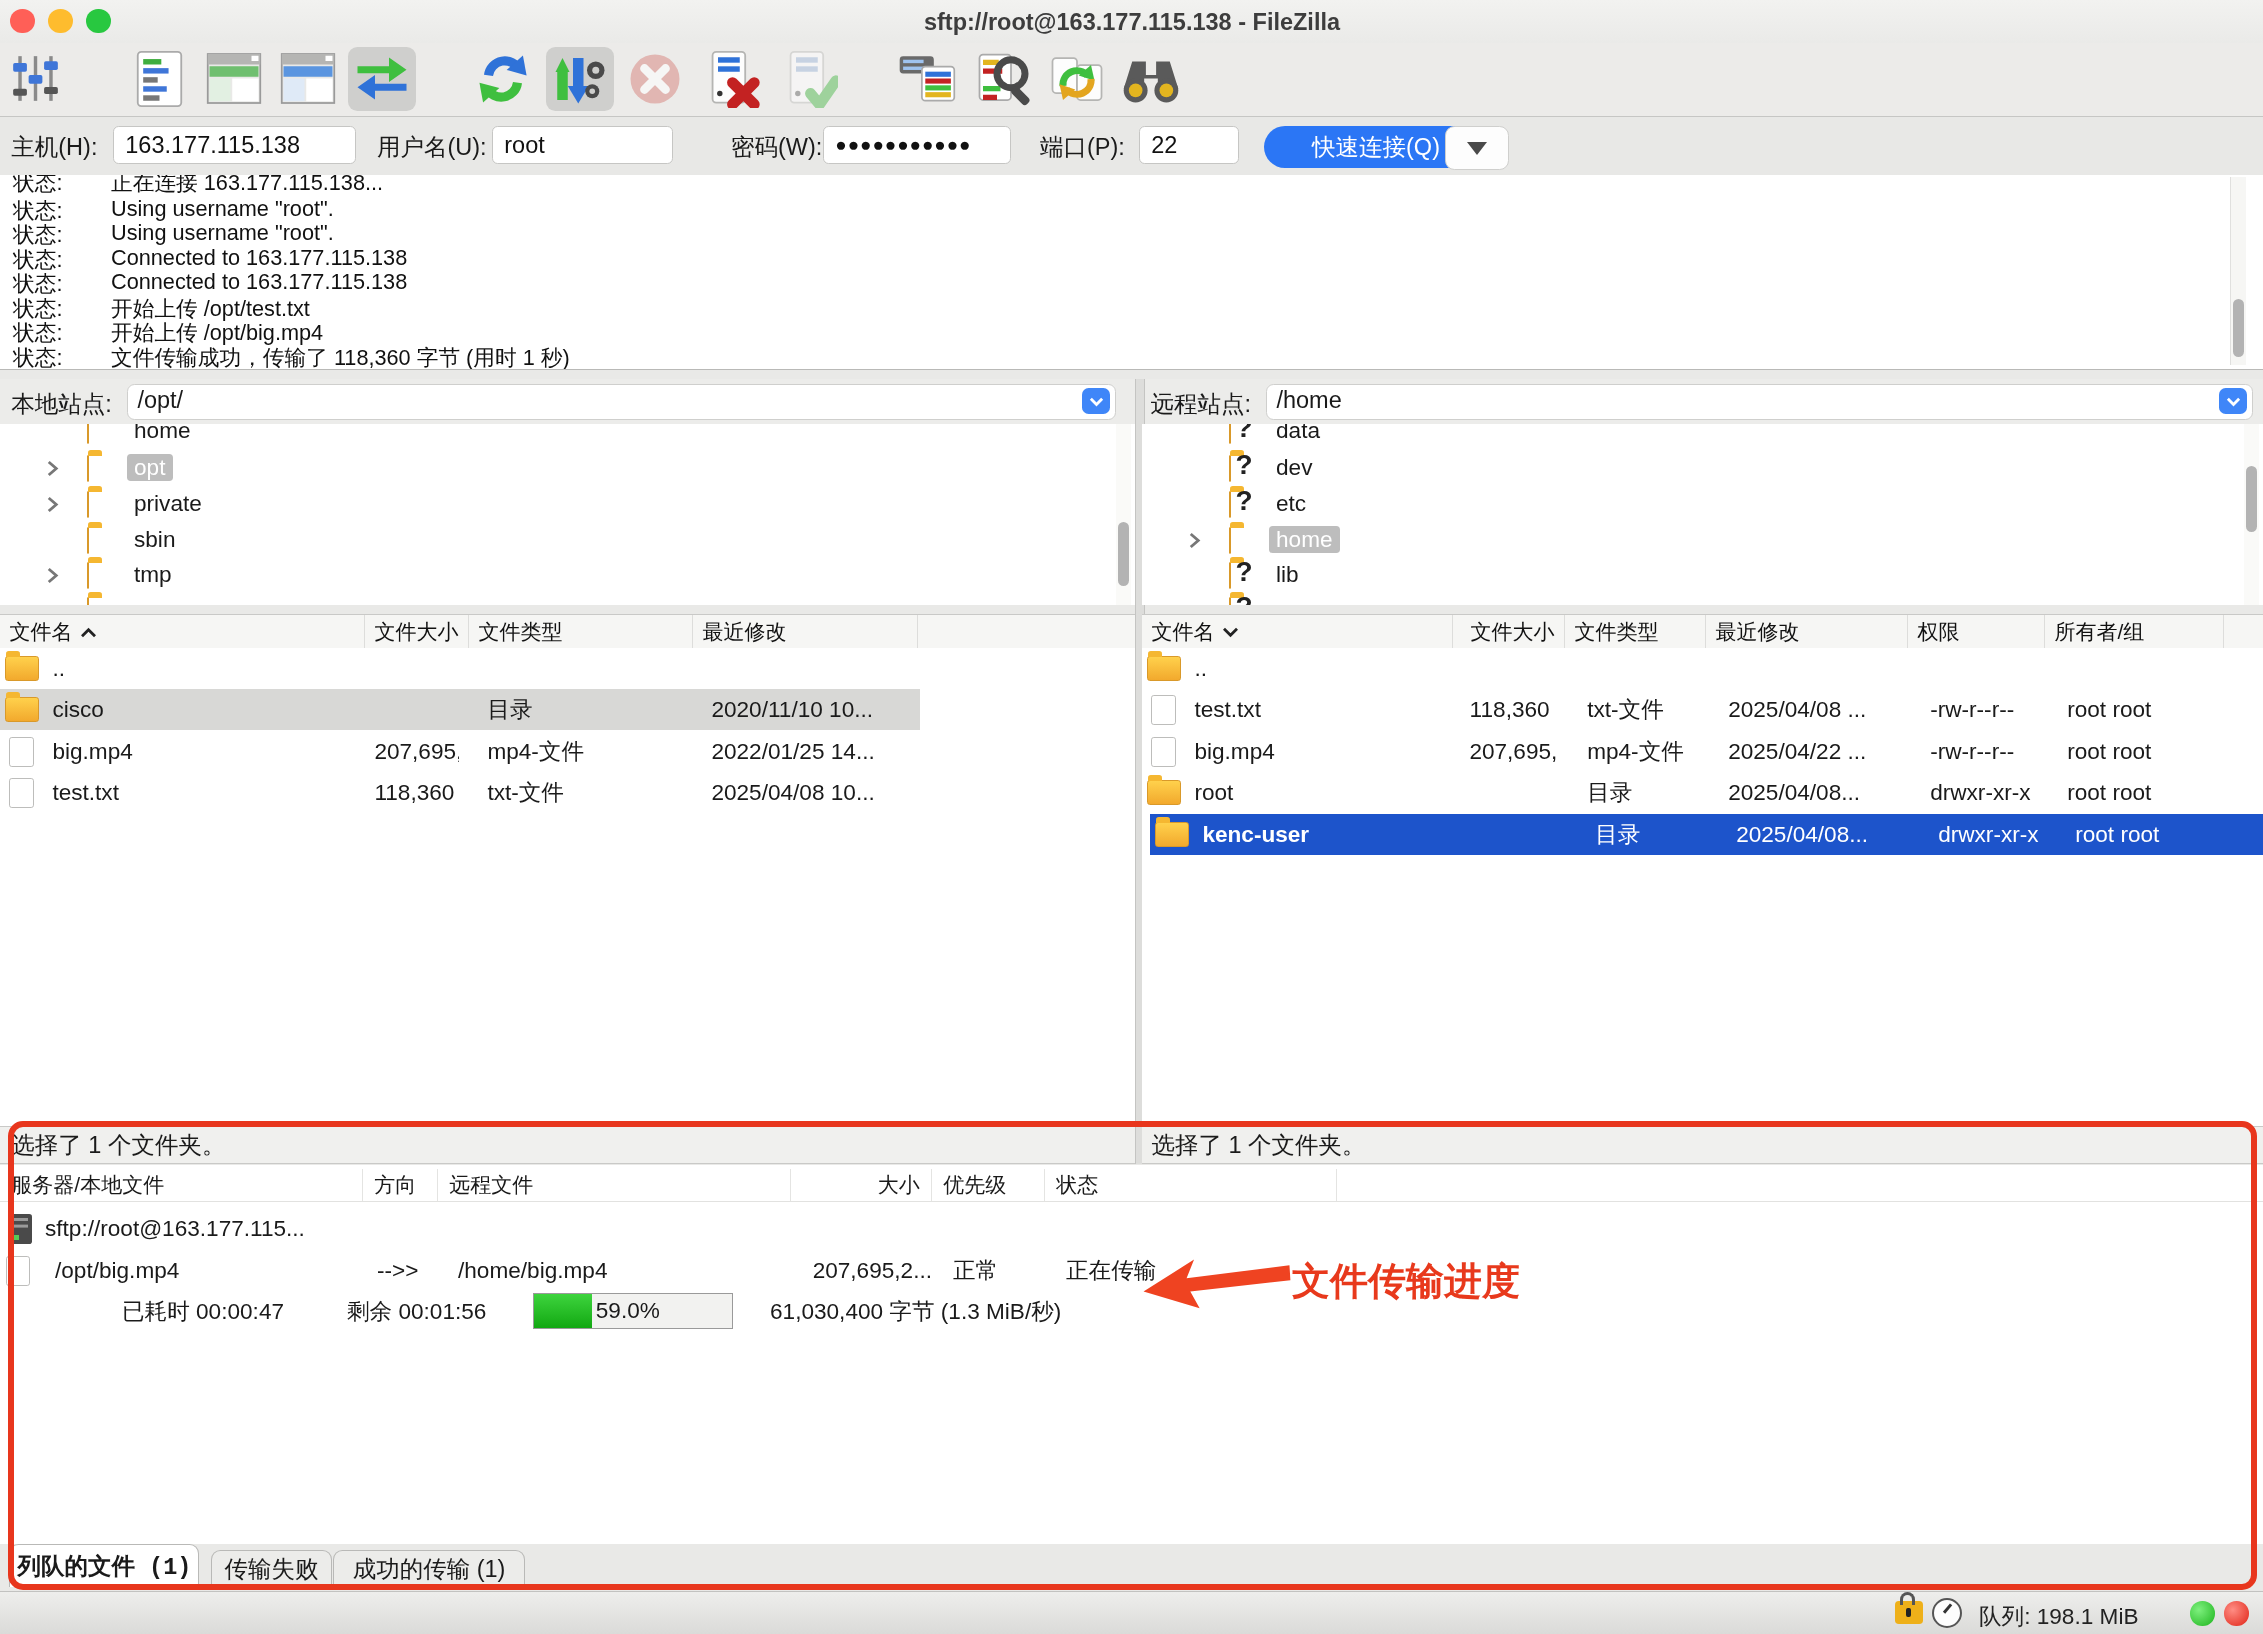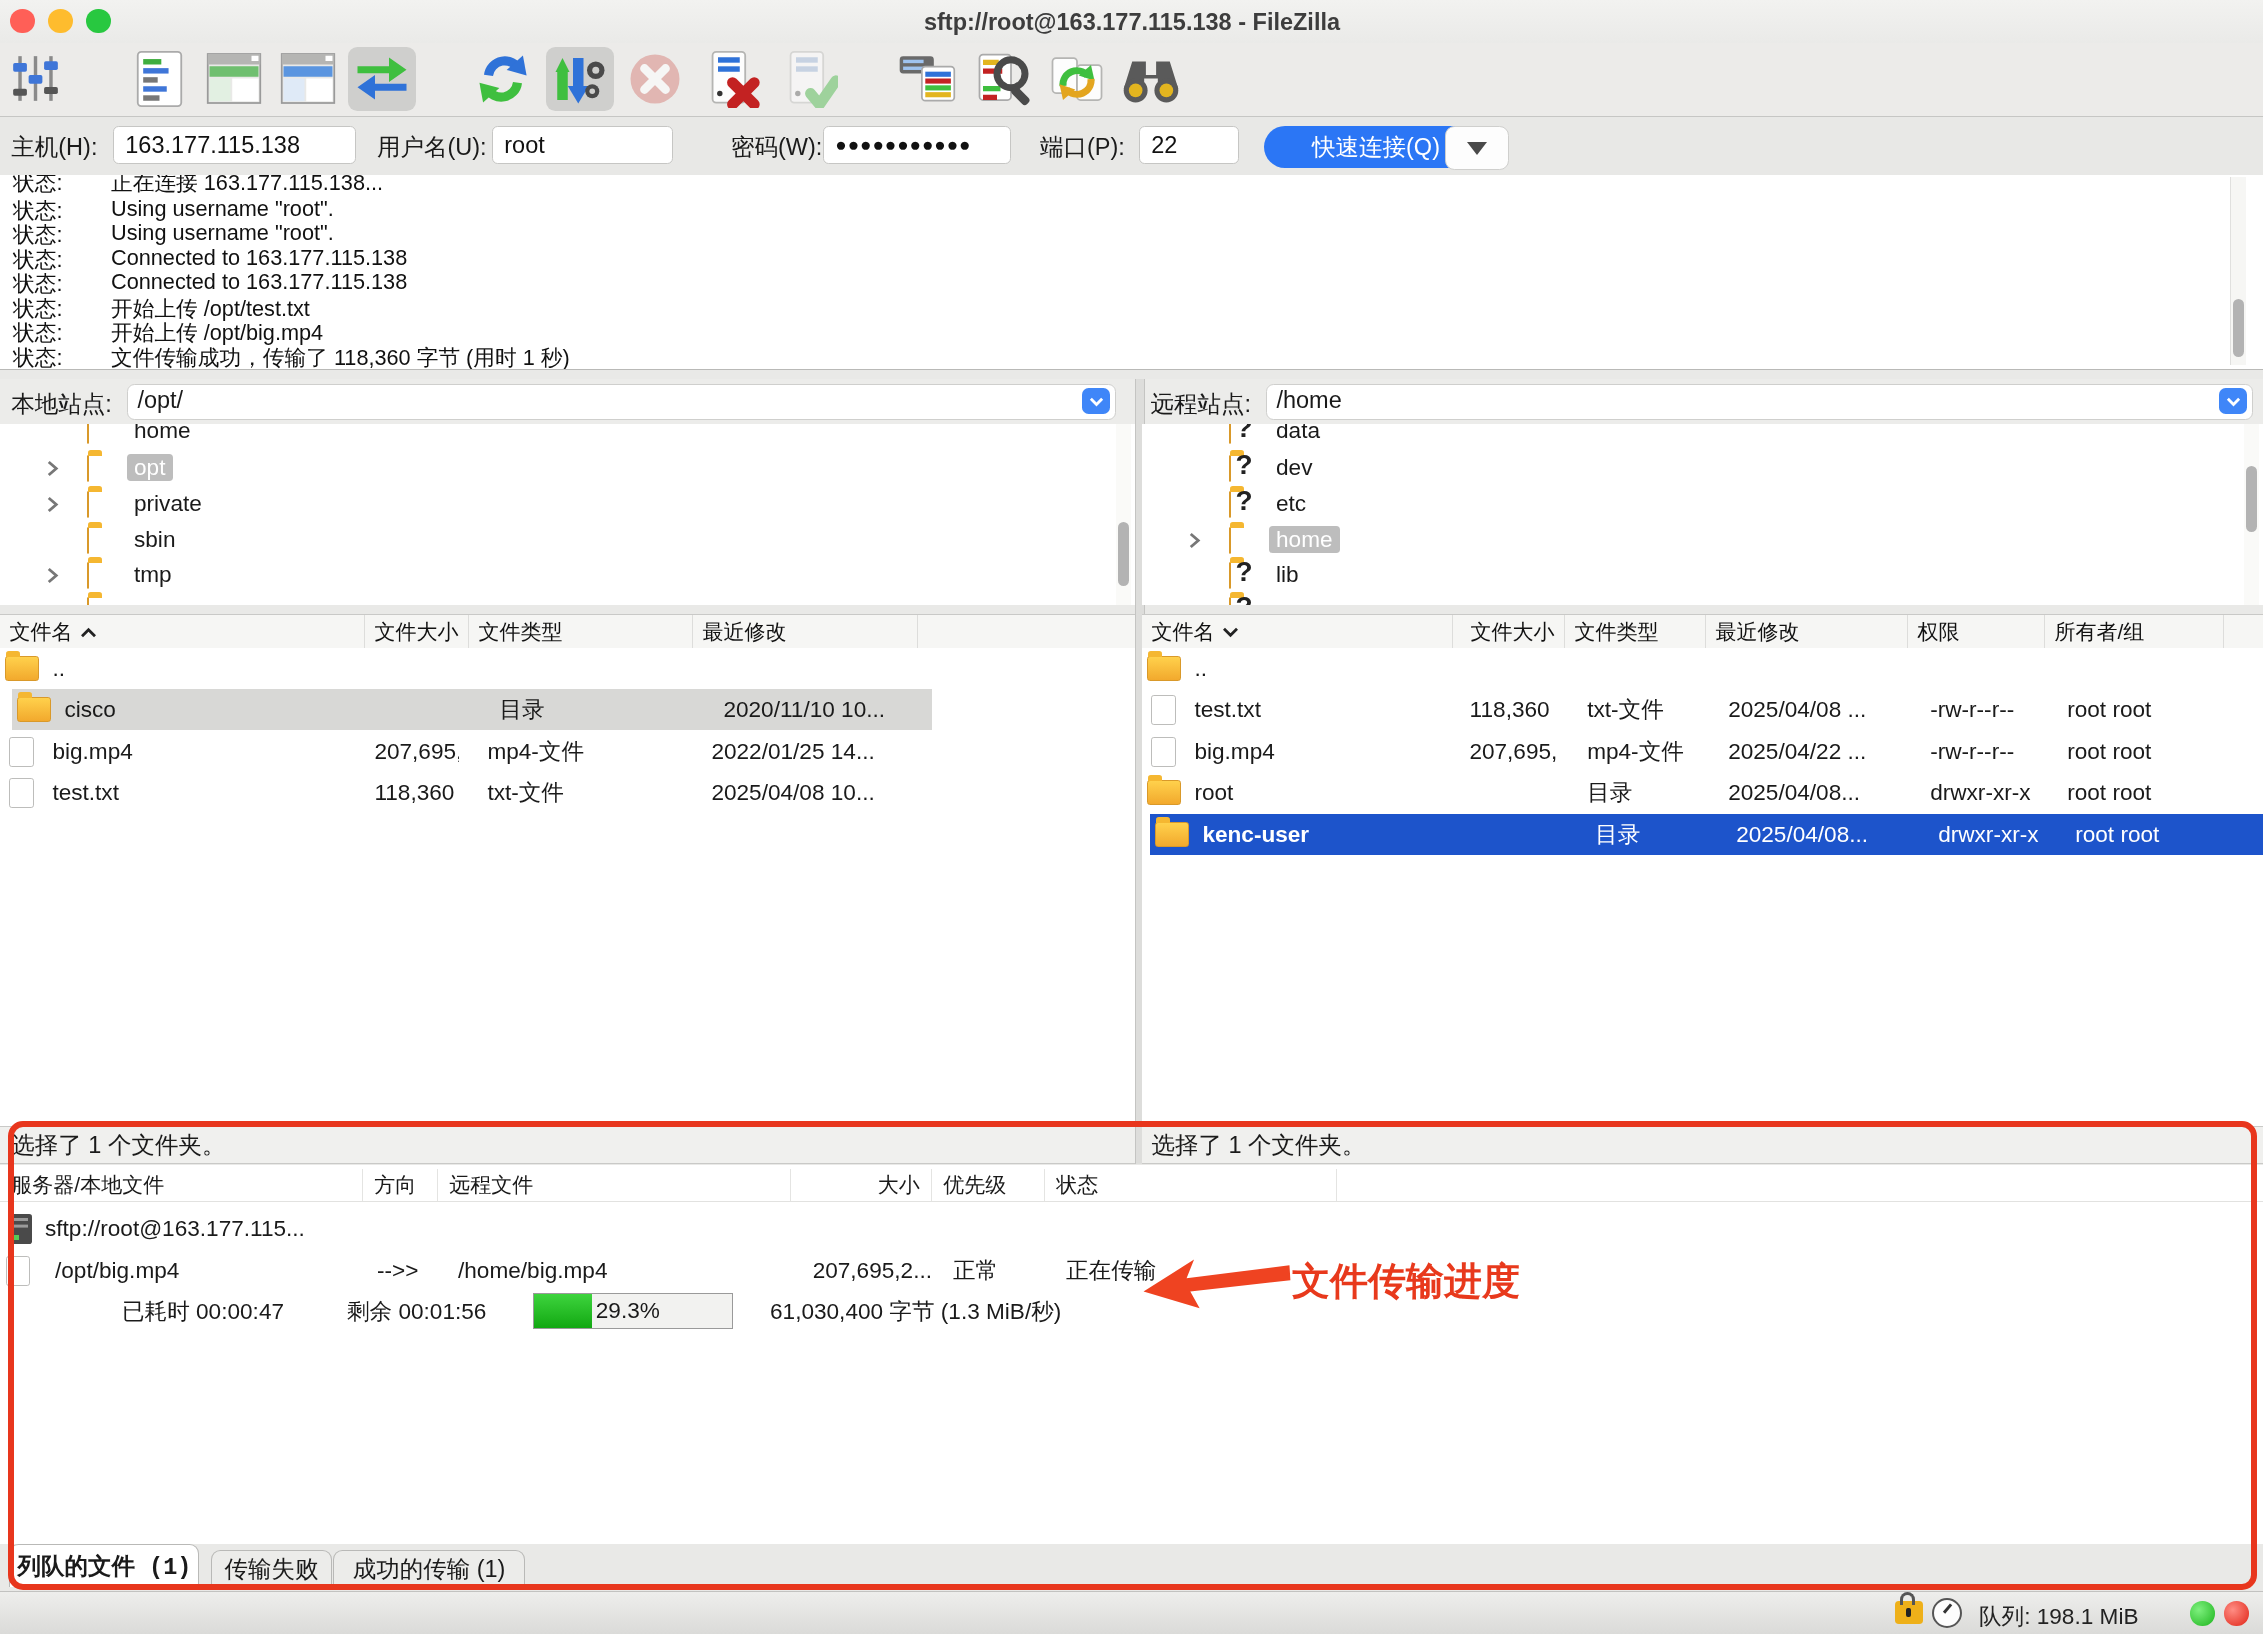--- a/index.html
+++ b/index.html
@@ -429,21 +429,21 @@
       </div>
   </div>
 
   <div class="listbody abs" style="left:0;width:1135px;height:478px;">
     <div class="lrow" style="top:0;left:0;width:1135px;">
       <span class="icon-cell">
           <span class="folder-icon"></span>
         </span>
       <span class="cell lc-name">..</span>
     </div>
-    <div class="lrow" style="top:41px;left:12px;width:1020px;">
+    <div class="lrow" style="top:41px;left:0;width:1020px;">
       <span class="rowsel-gray abs" style="left:0;top:0;width:920px;height:41px;"></span>
       <span class="icon-cell" style="position:relative;">
           <span class="folder-icon"></span>
         </span>
       <span class="cell lc-name" style="position:relative;">cisco</span>
       <span class="cell lc-size num" style="position:relative;"></span>
       <span class="cell lc-gap" style="position:relative;"></span>
       <span class="cell lc-type" style="position:relative;">目录</span>
       <span class="cell lc-mod" style="position:relative;">2020/11/10 10...</span>
     </div>
@@ -586,21 +586,21 @@
       <span class="abs" style="left:458px;">/home/big.mp4</span>
       <span class="abs" style="left:791px;width:141px;text-align:right;">207,695,2...</span>
       <span class="abs" style="left:953px;">正常</span>
       <span class="abs" style="left:1066px;">正在传输</span>
     </div>
     <div class="qrow" style="left:0;top:126px;width:2241px;">
       <span class="abs" style="left:122px;">已耗时 00:00:47</span>
       <span class="abs" style="left:347px;">剩余 00:01:56</span>
       <div id="progressbar">
         <div id="progress-fill" style="width: 29.3%;"></div>
-        <span id="progress-label">29.3%</span>
+        <span id="progress-label">59.0%</span>
       </div>
       <span class="abs" style="left:770px;">61,030,400 字节 (1.3 MiB/秒)</span>
     </div>
   </div>
 
   <svg id="annot-arrow" class="abs" width="151" height="58" viewBox="0 0 160 62">
     <path d="M2 40 L56 6 L48 26 L158 12 L159 28 L52 40 L62 58 Z" fill="#ef4321"></path>
   </svg>
   <div id="annot-text" class="abs">文件传输进度</div>
 

